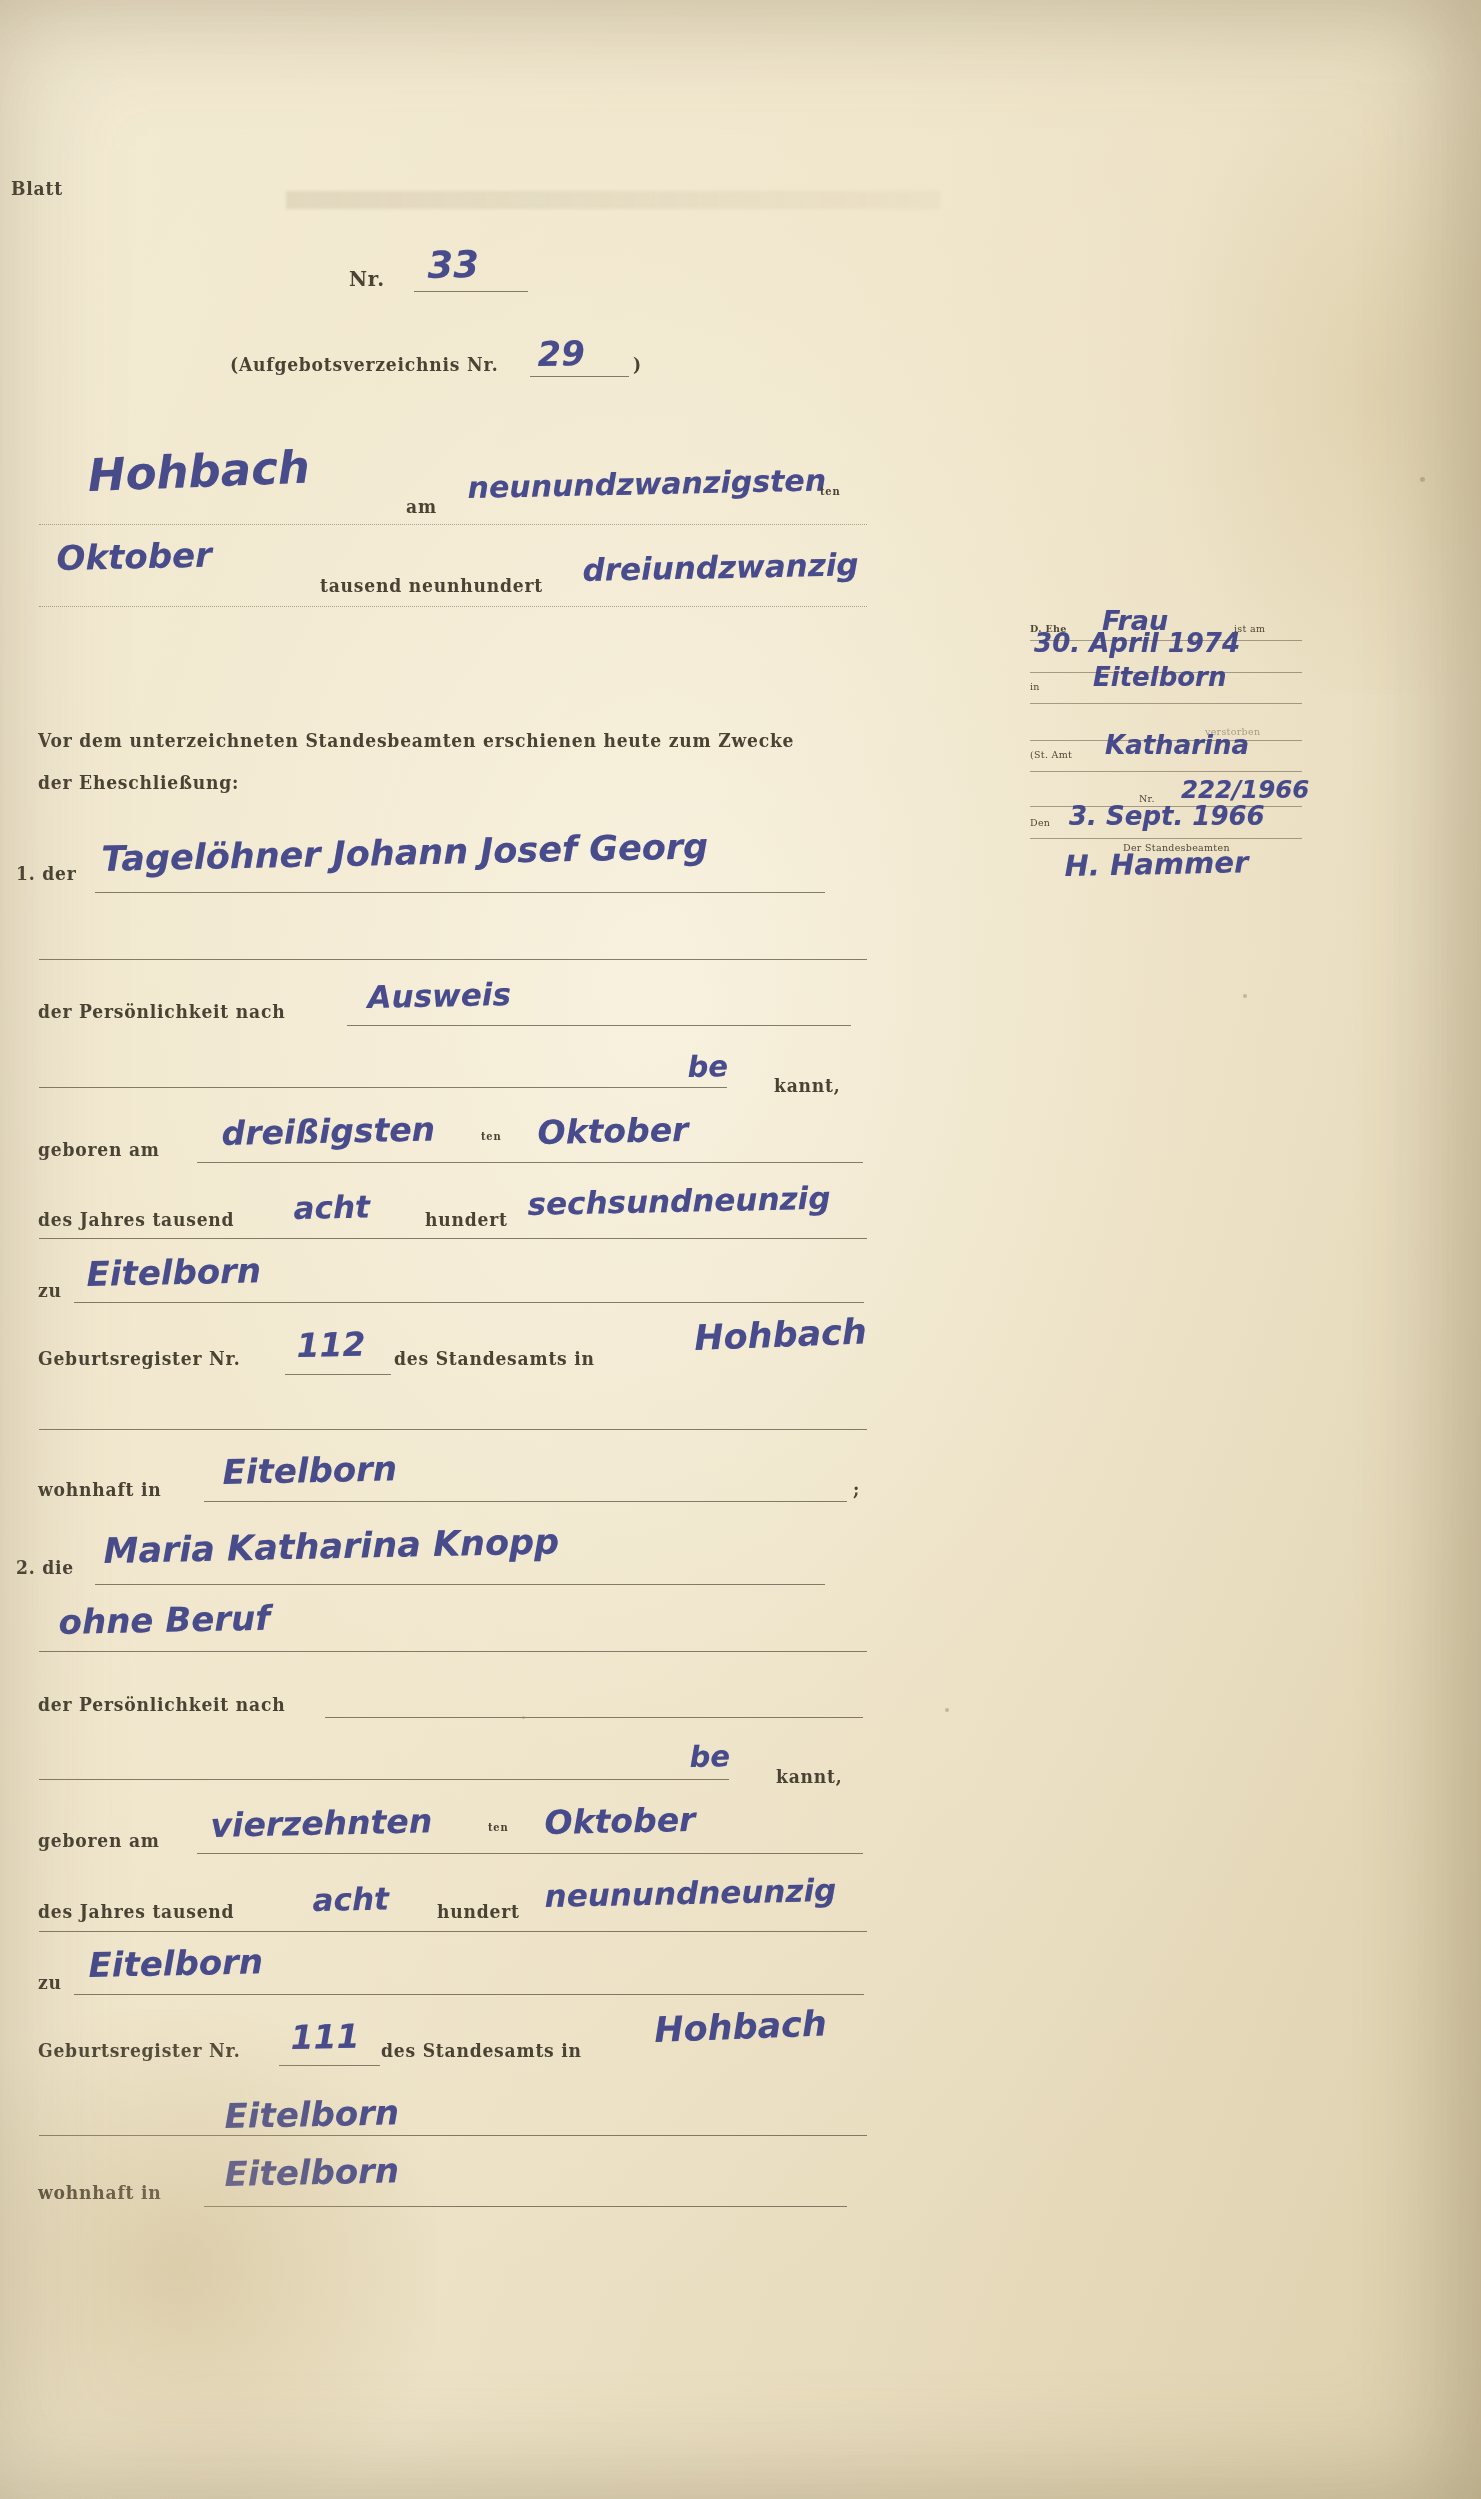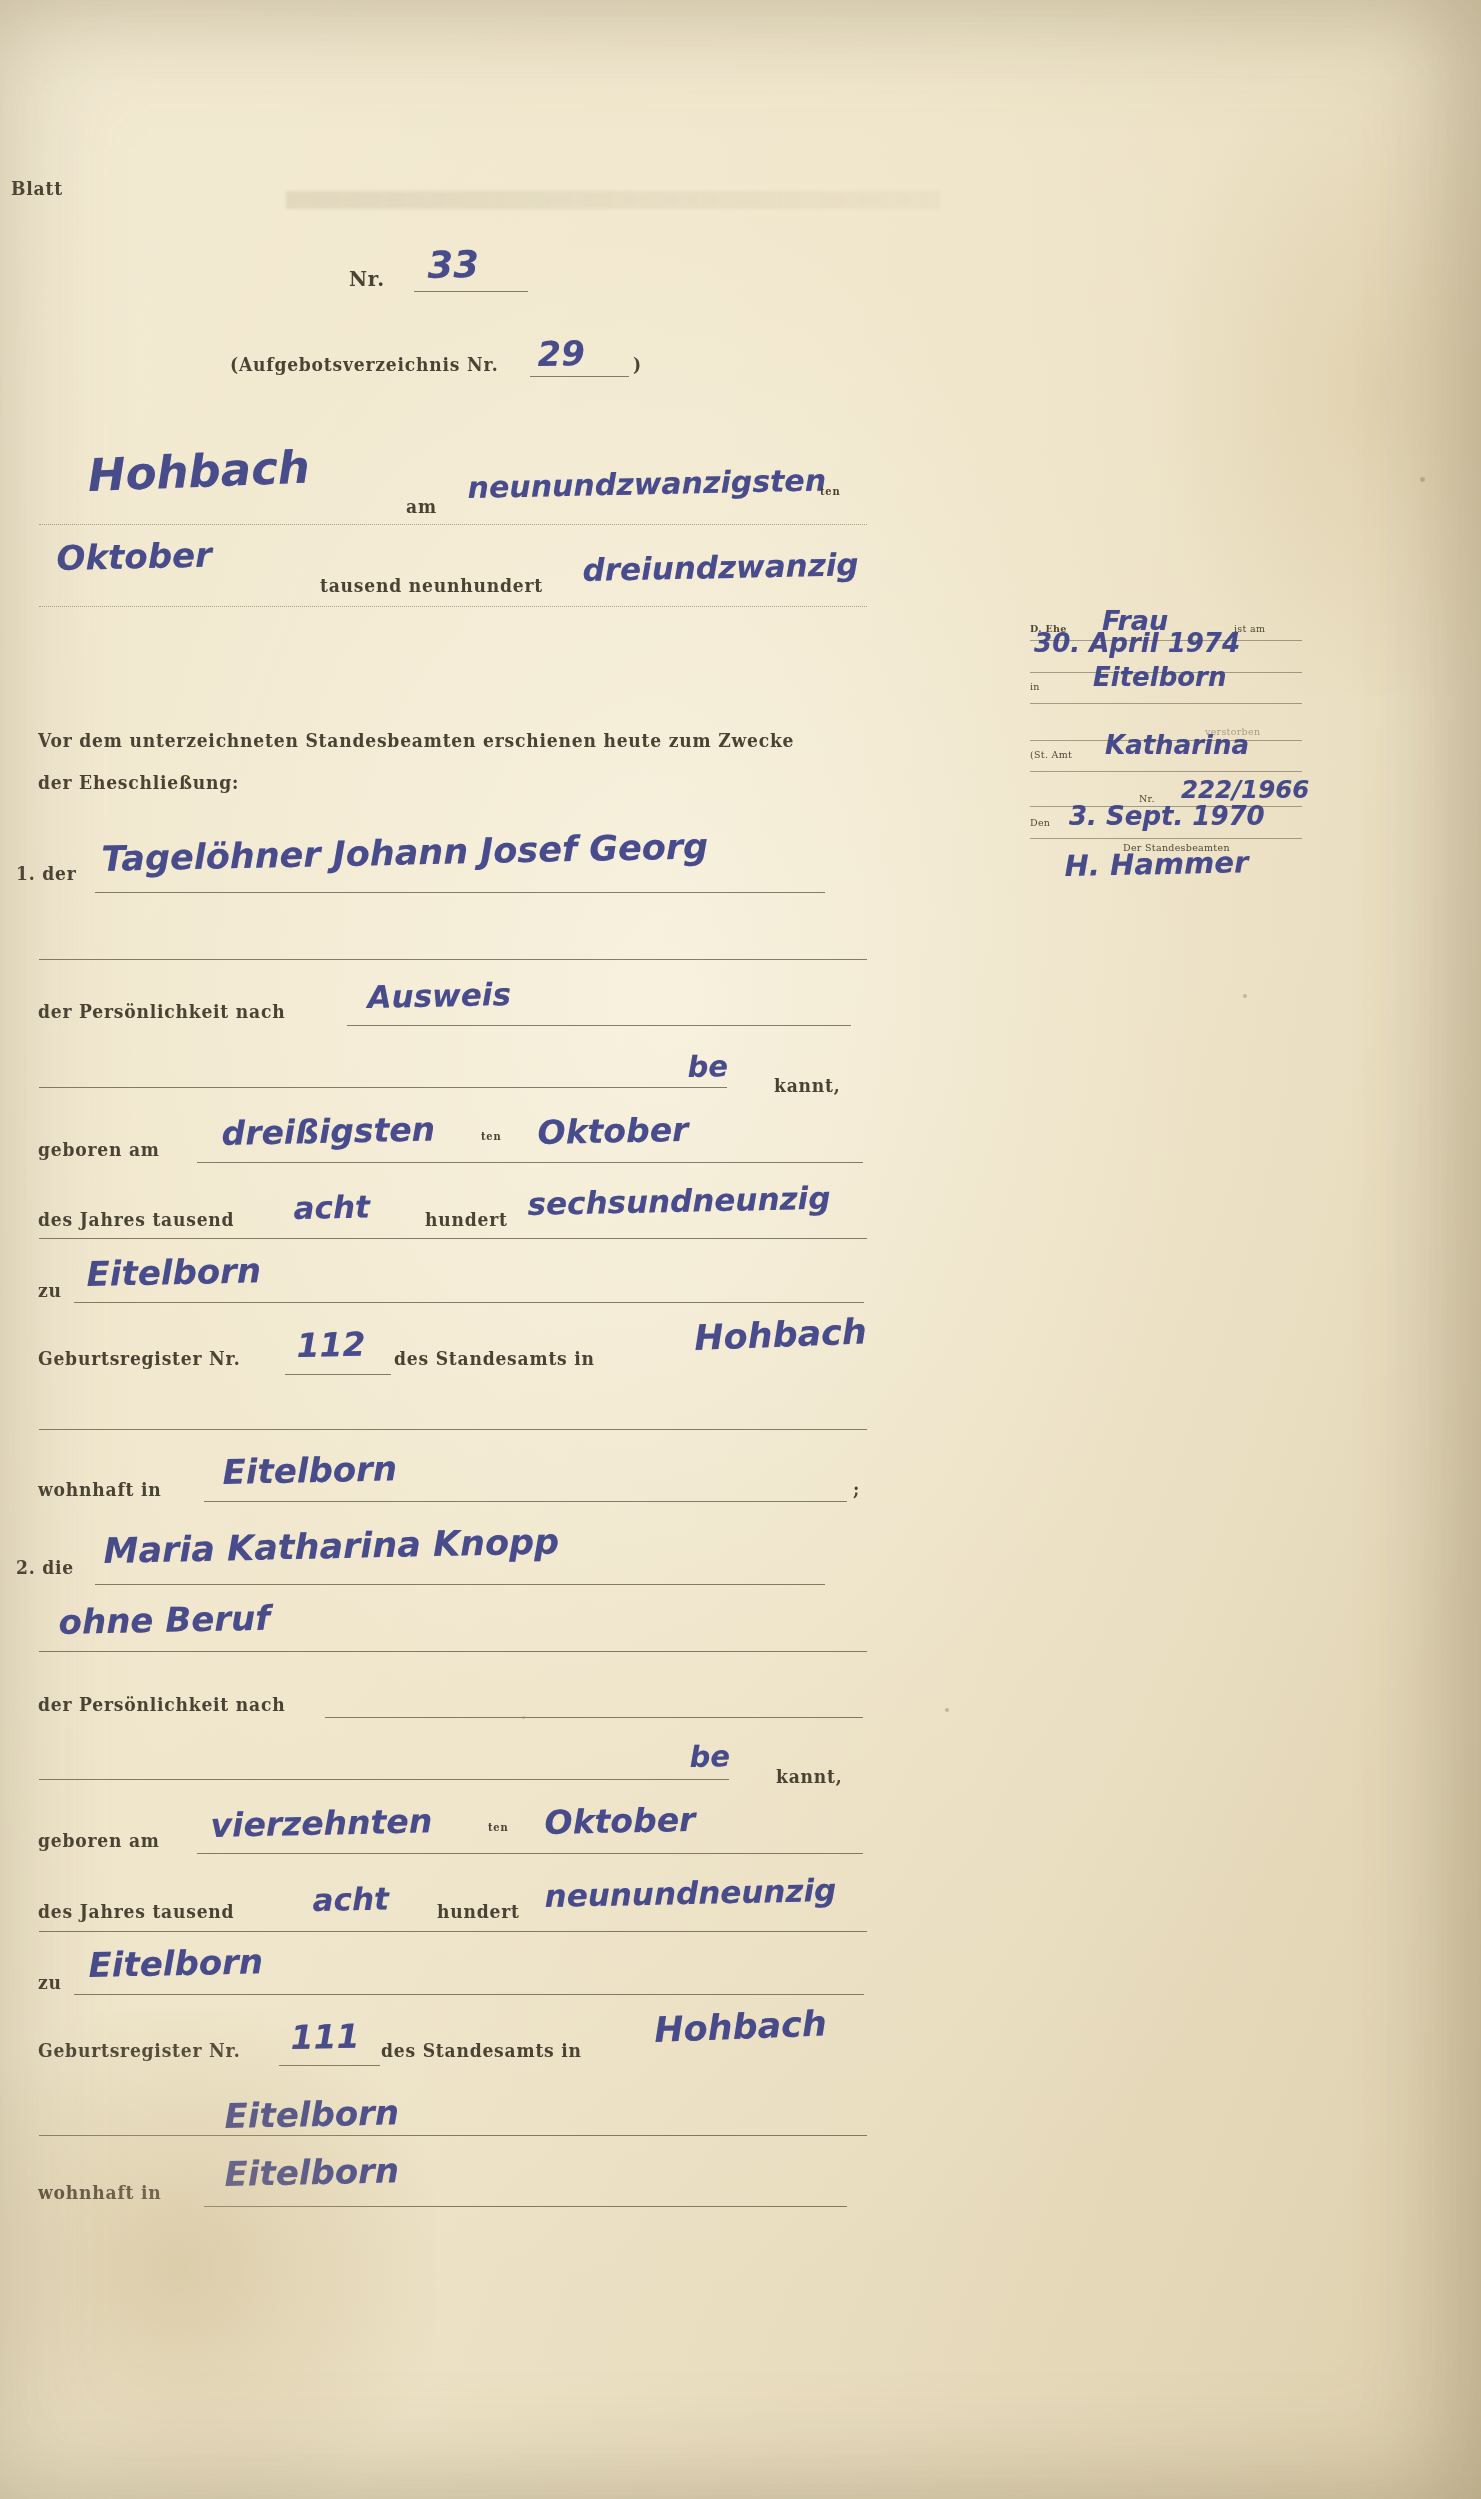--- a/index.html
+++ b/index.html
@@ -246,21 +246,21 @@
 
     <div class="stamp-label" style="left:0px; top:136px;">(St. Amt</div>
     <div class="hw" style="left:75px; top:117px; font-size:26px;">Katharina</div>
     <div class="stamp-line" style="left:0px; top:158px; width:272px;"></div>
 
     <div class="stamp-line" style="left:0px; top:193px; width:272px;"></div>
     <div class="stamp-label" style="left:109px; top:180px;">Nr.</div>
     <div class="hw" style="left:151px; top:162px; font-size:24.5px;">222/1966</div>
 
     <div class="stamp-label" style="left:0px; top:204px;">Den</div>
-    <div class="hw" style="left:39px; top:188px; font-size:26px;">3. Sept. 1970</div>
+    <div class="hw" style="left:39px; top:188px; font-size:26px;">3. Sept. 1966</div>
     <div class="stamp-line" style="left:0px; top:225px; width:272px;"></div>
 
     <div class="stamp-label" style="left:93px; top:229px;">Der Standesbeamten</div>
     <div class="hw tilt1" style="left:35px; top:236px; font-size:29px;">H. Hammer</div>
   </div>
 
   <div class="speck" style="left:1420px; top:477px; width:4.8px; height:4.8px;"></div>
   <div class="speck" style="left:1243px; top:994px; width:4.1px; height:4.1px;"></div>
   <div class="speck" style="left:945px; top:1708px; width:4.1px; height:4.1px;"></div>
   <div class="speck" style="left:522px; top:1716px; width:3.4px; height:3.4px;"></div>

